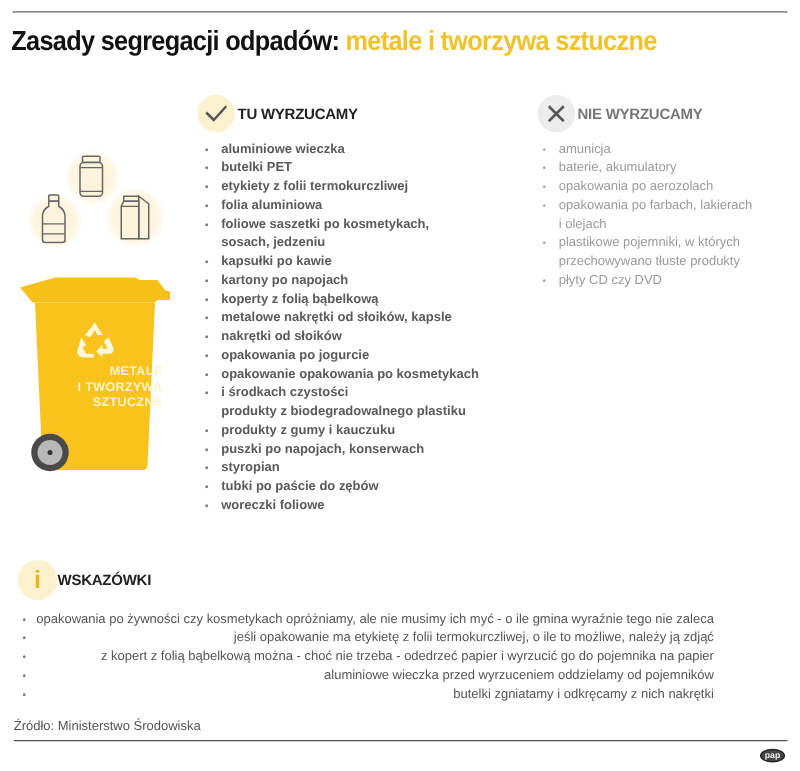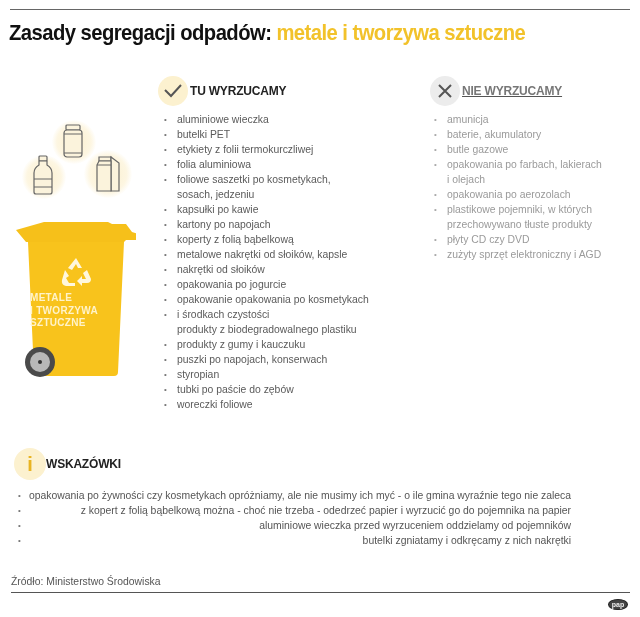--- a/index.html
+++ b/index.html
@@ -9,33 +9,33 @@
     .top-rule { position: absolute; left: 10px; right: 10px; top: 9px; height: 1px; background: #666; }
     .title { position: absolute; left: 9px; top: 20px; font-size: 22px; font-weight: bold; letter-spacing: -0.6px; white-space: nowrap; font-family: "Liberation Sans Narrow", "Liberation Sans", sans-serif; transform: scaleX(0.92); transform-origin: left; }
     .title .dark { color: #111; }
     .title .accent { color: #f2c22a; }
 
     
     .illu { position: absolute; }
     .glow { position: absolute; border-radius: 50%; background: radial-gradient(circle, #fbefcc 0%, #fdf6e2 55%, rgba(255,255,255,0) 72%); }
 
     .bin { position: absolute; left: 14px; top: 218px; width: 122px; height: 160px; }
-    .bin-label { position: absolute; left: 30px; top: 292px; width: 100px; text-align: left; color: #fff3c9; font-weight: bold; font-size: 10px; line-height: 12.5px; letter-spacing: 0.3px; }
+    .bin-label { position: absolute; left: 30px; top: 292px; width: 100px; text-align: right; color: #fff3c9; font-weight: bold; font-size: 10px; line-height: 12.5px; letter-spacing: 0.3px; }
     .bin-label span { display: block; }
 
     
     .sec-head { position: absolute; display: flex; align-items: center; }
     .sec-head .badge { width: 30px; height: 30px; border-radius: 50%; display: flex; align-items: center; justify-content: center; }
     .sec-head .label { font-weight: bold; font-size: 12px; letter-spacing: -0.2px; margin-left: 2px; }
 
     .list { position: absolute; list-style: none; font-size: 10.4px; line-height: 15px; }
     .list li { position: relative; padding-left: 13px; white-space: nowrap; }
     .list li::before { content: "•"; position: absolute; left: 0; top: 0; font-size: 8px; color: #777; }
     .list li .cont { display: block; }
-    .list-yes { left: 164px; top: 112px; color: #5a5a5a; }
+    .list-yes { left: 164px; top: 112px; color: #5a5a5a; font-weight: bold; }
     .list-no { left: 434px; top: 112px; color: #9a9a9a; }
     .list-no li::before { color: #aaa; }
 
     .tips { position: absolute; left: 18px; top: 488px; list-style: none; font-size: 10.4px; line-height: 15px; color: #555; text-align: right; }
     .tips li { position: relative; padding-left: 11px; white-space: nowrap; }
     .tips li::before { content: "•"; position: absolute; left: 0; top: 0; font-size: 8px; color: #777; }
 
     .source { position: absolute; left: 11px; top: 576px; font-size: 10.4px; color: #555; }
     .bottom-rule { position: absolute; left: 11px; right: 10px; top: 592px; height: 1px; background: #555; }
     .logo { position: absolute; right: 12px; top: 599px; width: 20px; height: 11px; border-radius: 50%; background: #444; border: 1px solid #222; display: flex; align-items: center; justify-content: center; }
@@ -118,49 +118,48 @@
   <li><span>opakowania po jogurcie</span></li>
   <li><span>opakowanie opakowania po kosmetykach</span></li>
   <li><span>i środkach czystości</span><span class="cont">produkty z biodegradowalnego plastiku</span></li>
   <li><span>produkty z gumy i kauczuku</span></li>
   <li><span>puszki po napojach, konserwach</span></li>
   <li><span>styropian</span></li>
   <li><span>tubki po paście do zębów</span></li>
   <li><span>woreczki foliowe</span></li>
 </ul>
 
-<div class="sec-head" style="left:430px;top:76px;text-decoration:underline;">
+<div class="sec-head" style="left:430px;top:76px;">
   <div class="badge" style="background:#ececec;">
     <svg width="16" height="16" viewBox="0 0 16 16">
       <path d="M2 2 L14 14 M14 2 L2 14" fill="none" stroke="#555" stroke-width="2"></path>
     </svg>
   </div>
   <span class="label" style="color:#777;">NIE WYRZUCAMY</span>
 </div>
 
 <ul class="list list-no">
   <li><span>amunicja</span></li>
   <li><span>baterie, akumulatory</span></li>
-  <li><span>butle gazowe</span></li>
+  <li><span>opakowania po aerozolach</span></li>
   <li><span>opakowania po farbach, lakierach</span><span class="cont">i olejach</span></li>
-  <li><span>opakowania po aerozolach</span></li>
   <li><span>plastikowe pojemniki, w których</span><span class="cont">przechowywano tłuste produkty</span></li>
   <li><span>płyty CD czy DVD</span></li>
-  <li><span>zużyty sprzęt elektroniczny i AGD</span></li>
 </ul>
 
 <div class="sec-head" style="left:14px;top:448px;">
   <div class="badge" style="background:#fcf1cf;width:32px;height:32px;">
     <span style="font-size:20px;color:#e9b422;font-weight:bold;font-family:'Liberation Sans',sans-serif;">i</span>
   </div>
   <span class="label" style="color:#222;margin-left:0;">WSKAZÓWKI</span>
 </div>
 
 <ul class="tips">
   <li>opakowania po żywności czy kosmetykach opróżniamy, ale nie musimy ich myć - o ile gmina wyraźnie tego nie zaleca</li>
+  <li>jeśli opakowanie ma etykietę z folii termokurczliwej, o ile to możliwe, należy ją zdjąć</li>
   <li>z kopert z folią bąbelkową można - choć nie trzeba - odedrzeć papier i wyrzucić go do pojemnika na papier</li>
   <li>aluminiowe wieczka przed wyrzuceniem oddzielamy od pojemników</li>
   <li>butelki zgniatamy i odkręcamy z nich nakrętki</li>
 </ul>
 
 <div class="source">Źródło: Ministerstwo Środowiska</div>
 <div class="bottom-rule"></div>
 <div class="logo">
     <span>pap</span>
   </div>

